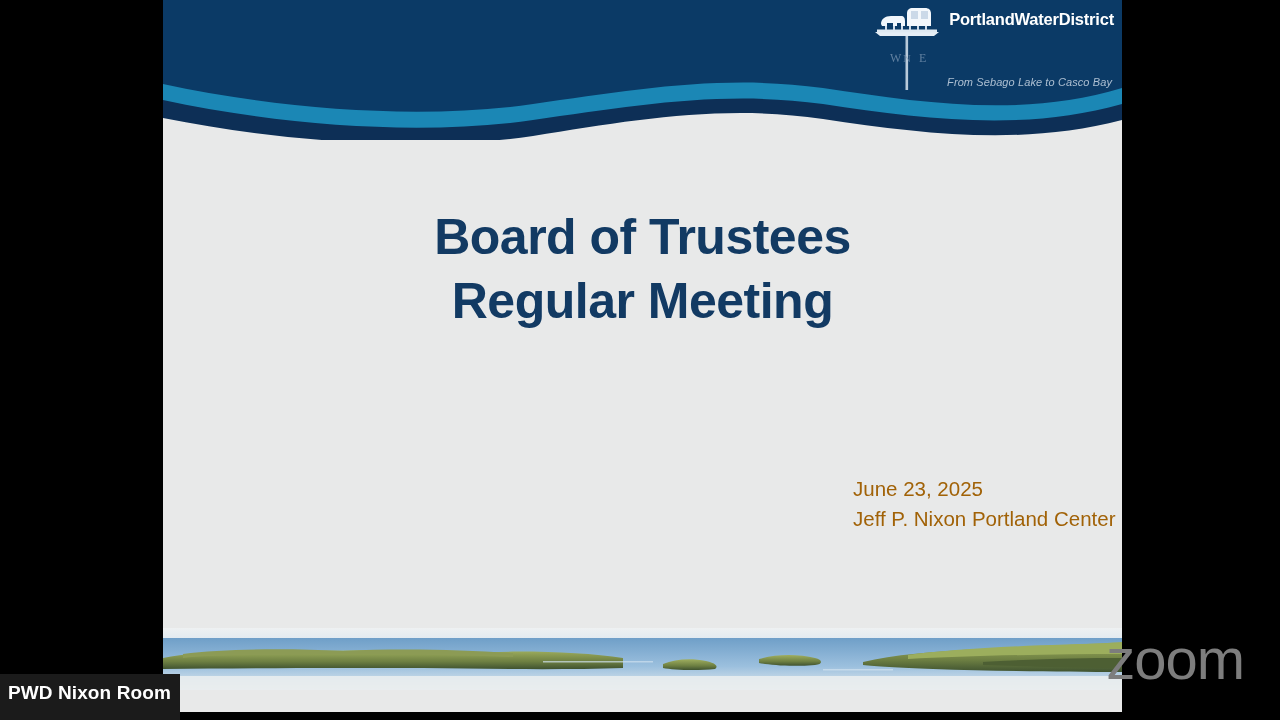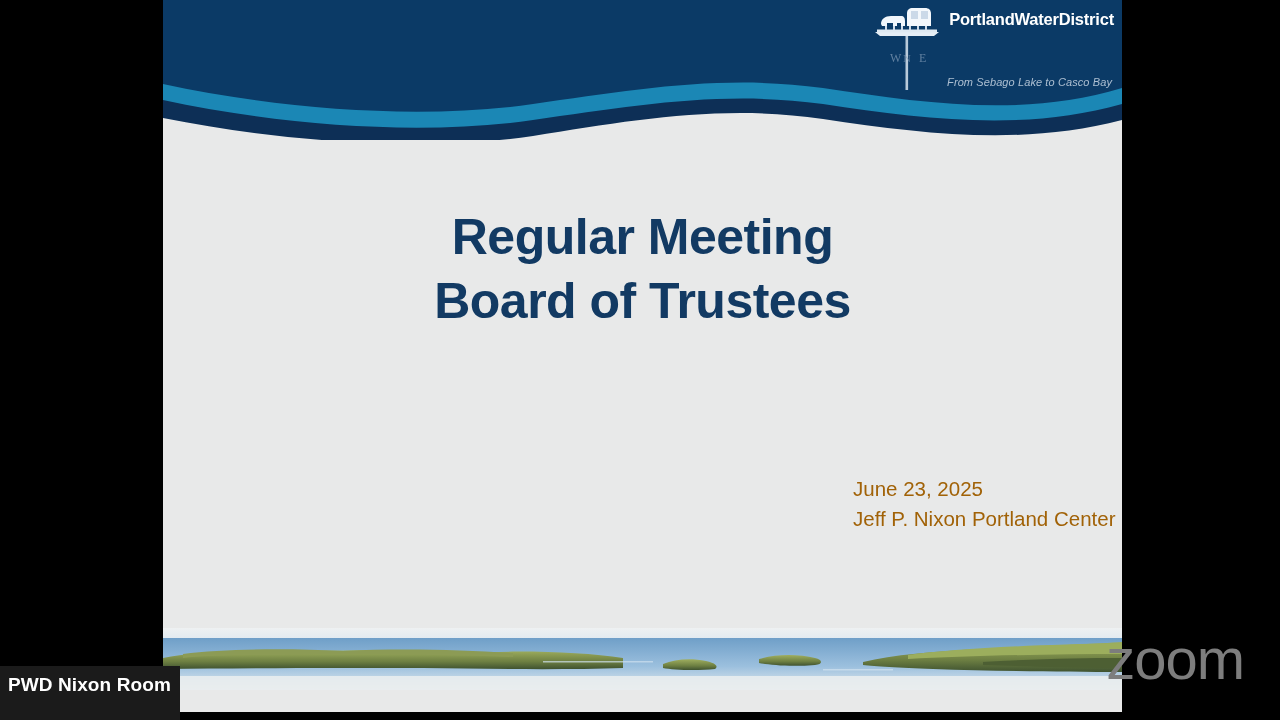--- a/index.html
+++ b/index.html
@@ -143,21 +143,21 @@
     z-index: 8;
     user-select: none;
   }
 
   
   .name-label {
     position: absolute;
     left: 0;
     bottom: 0;
     height: 38px;
-    padding: 0 9px 16px 8px;
+    padding: 0 9px 8px 8px;
     display: flex;
     align-items: center;
     background: #1b1b1b;
     color: #ffffff;
     font-size: 19px;
     font-weight: 600;
     letter-spacing: 0.1px;
     z-index: 12;
     white-space: nowrap;
   }
@@ -207,22 +207,22 @@
       </svg>
       <div class="logo-words">
         <span class="lw">Portland</span>
         <span class="lw">Water</span>
         <span class="lw">District</span>
       </div>
     </div>
     <div class="logo-tagline">From Sebago Lake to Casco Bay</div>
 
     <div class="slide-title">
+      <span class="tline">Board of Trustees</span>
       <span class="tline">Regular Meeting</span>
-      <span class="tline">Board of Trustees</span>
     </div>
 
     <div class="slide-meta">
       <span class="mline">June 23, 2025</span>
       <span class="mline">Jeff P. Nixon Portland Center</span>
     </div>
 
     <div class="photo-strip">
       <svg viewBox="0 0 959 62" preserveAspectRatio="none">
         <defs>

